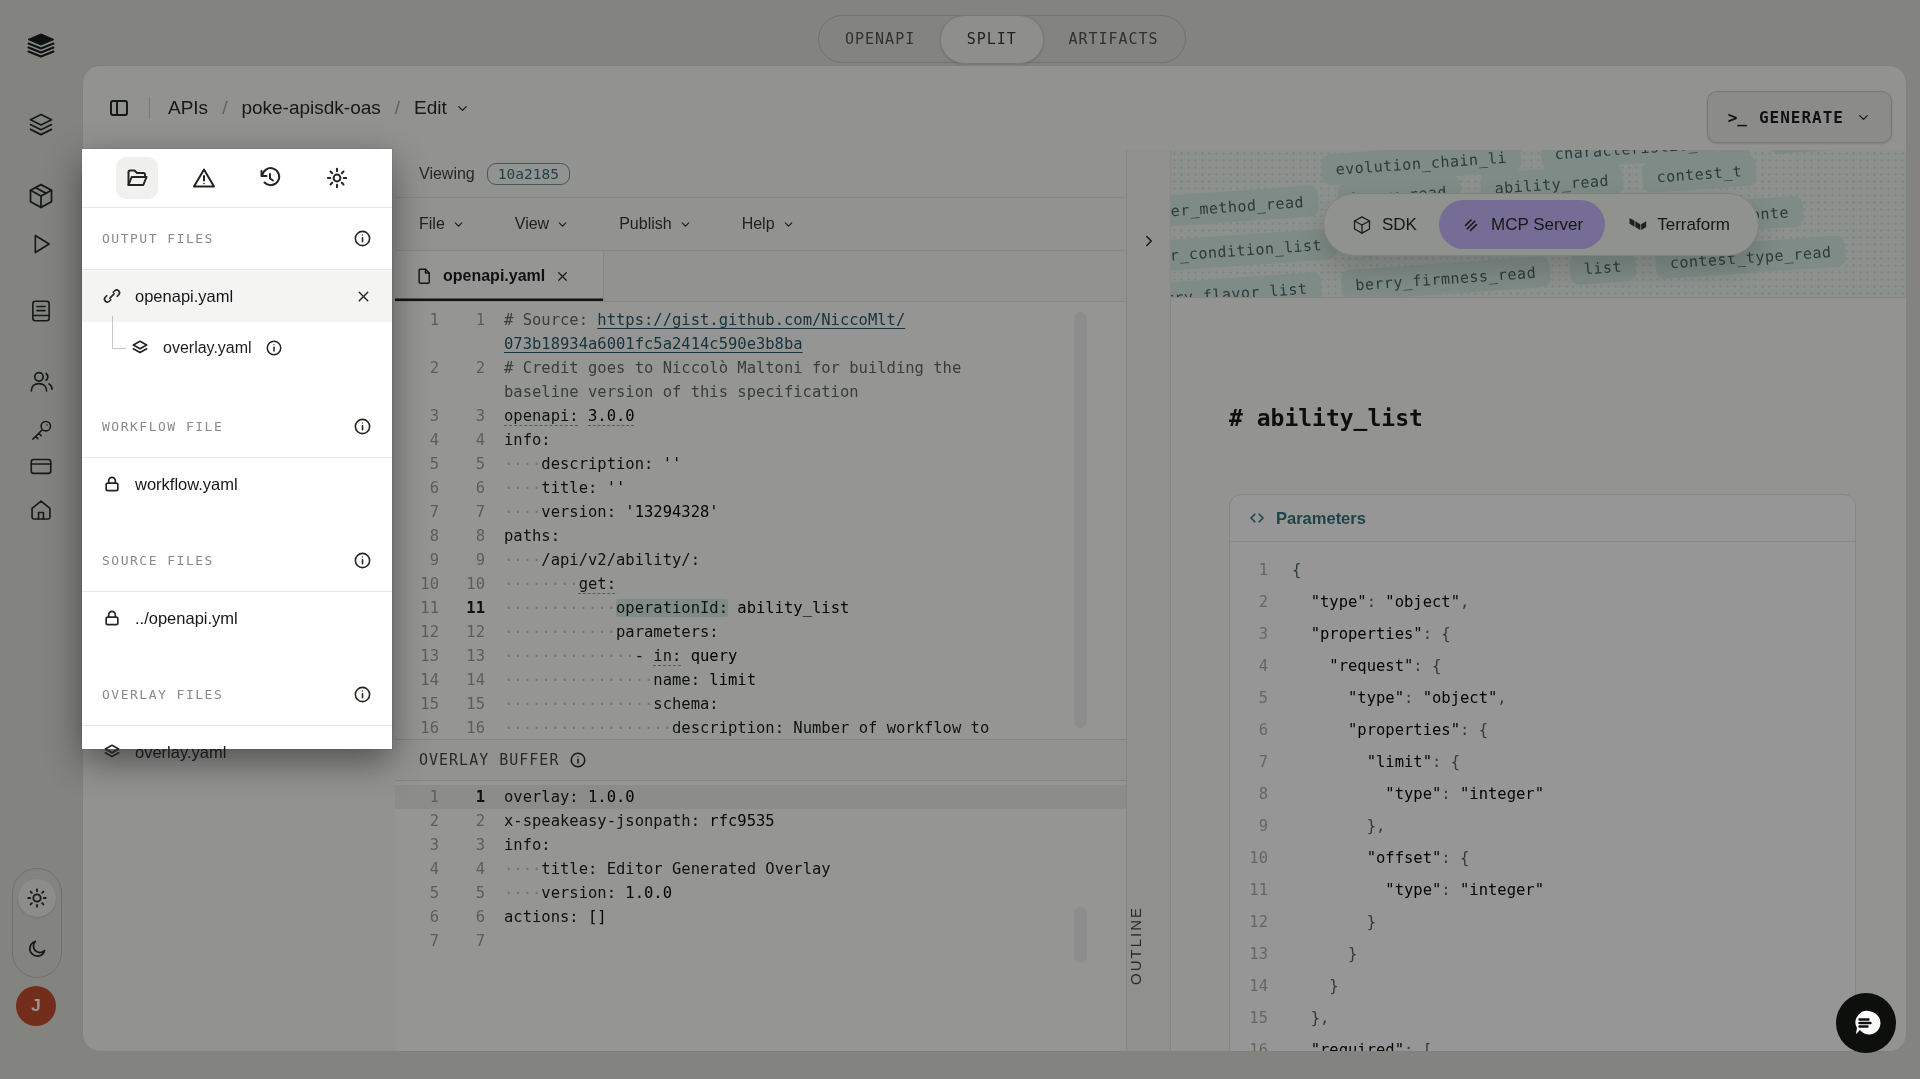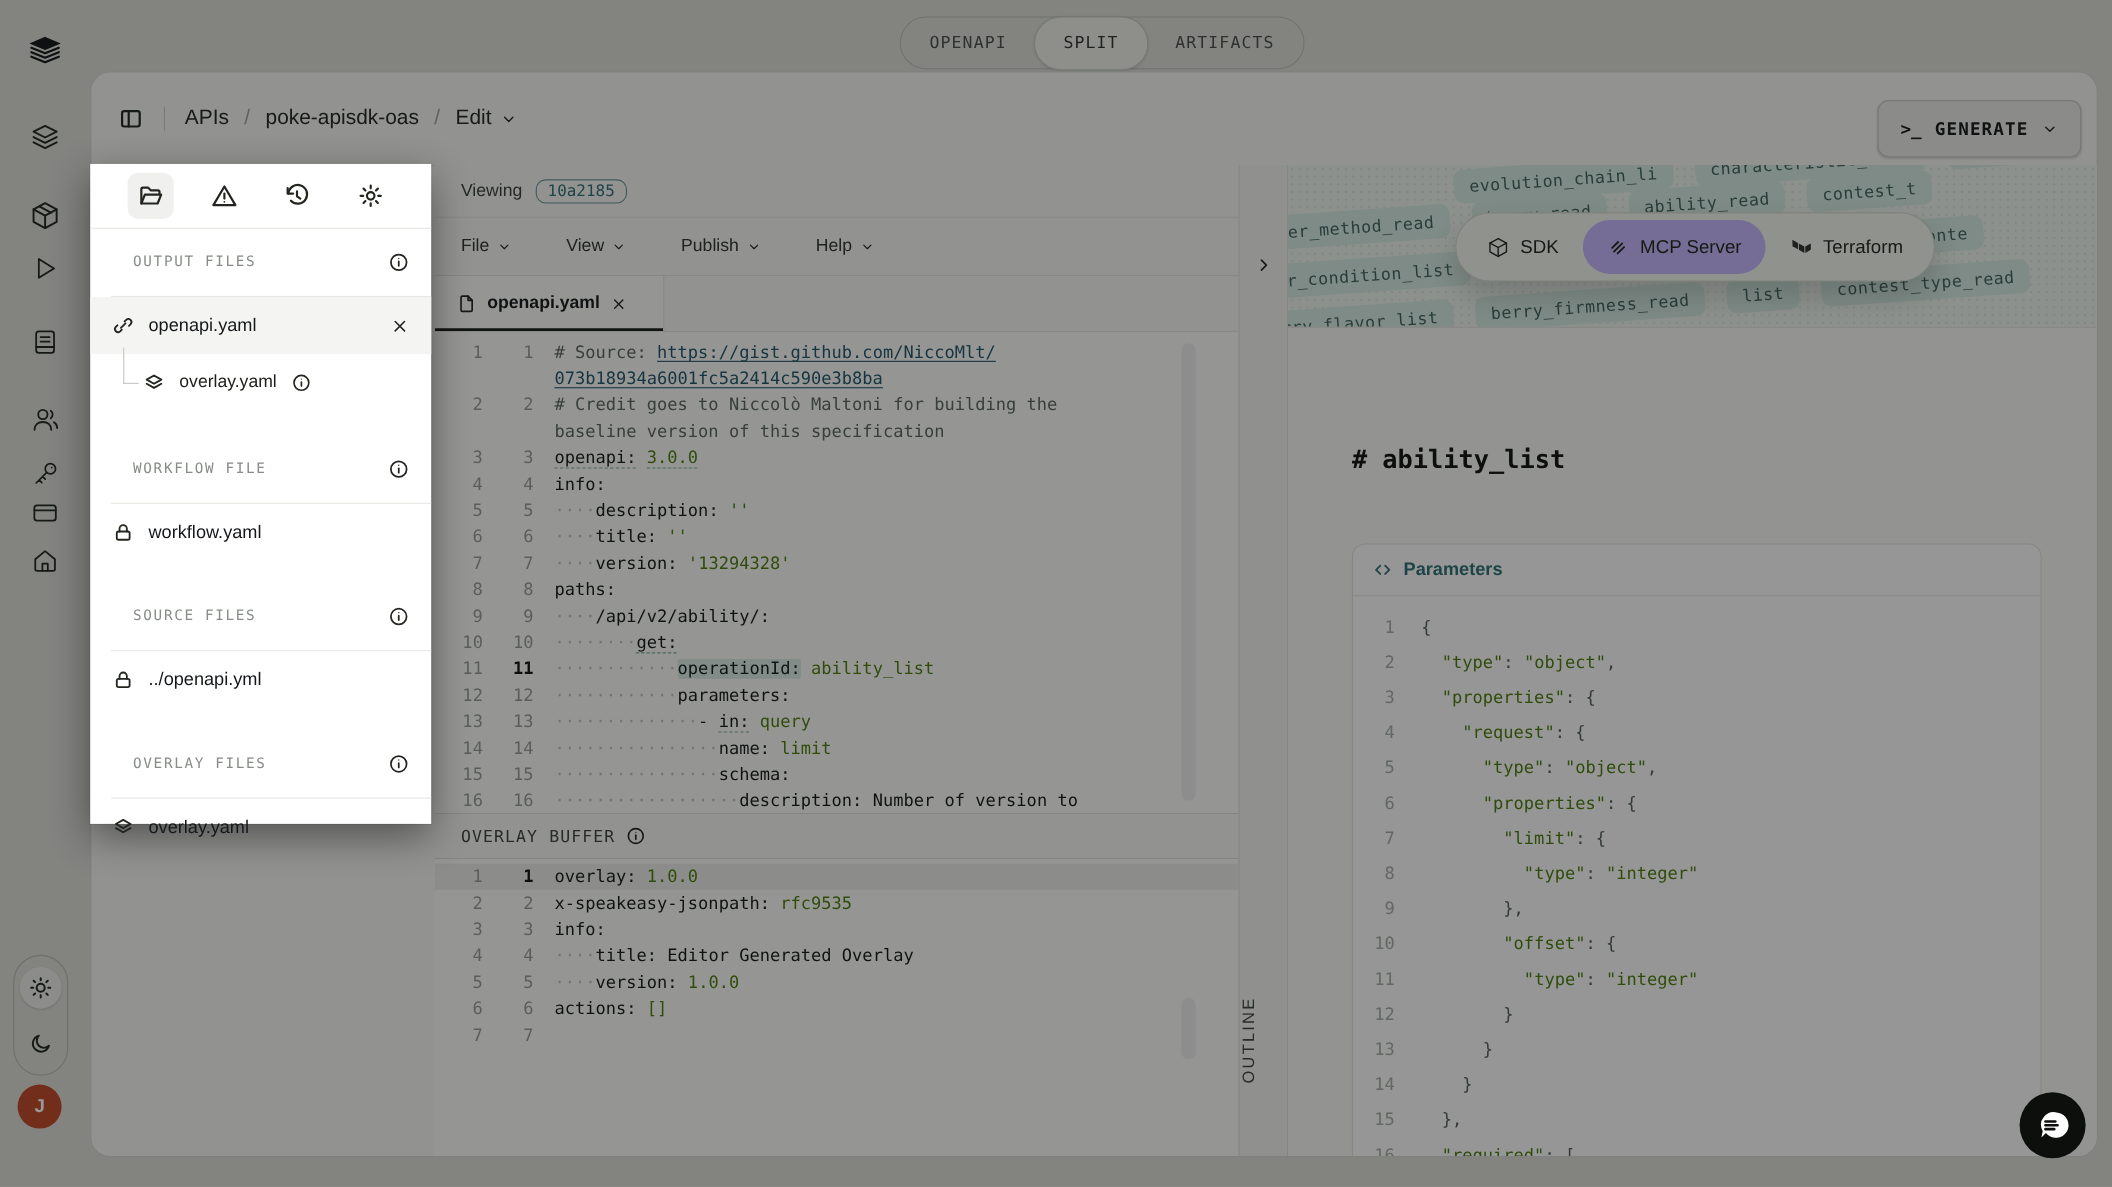--- a/index.html
+++ b/index.html
@@ -58,21 +58,21 @@
     gap:10px;padding-left:24px;font-size:15px;letter-spacing:1px;color:#3f443e;background:#f6f6f4;}
   .buf-area{position:relative;height:277px;background:#fcfcfa;overflow:hidden;padding-top:4px;box-sizing:border-box;}
   .cl{display:flex;line-height:24px;font-size:15.5px;font-family:"DejaVu Sans Mono",monospace;}
   .cl.al{background:#ececea;}
   .g{flex:none;width:44px;text-align:right;color:#979c97;}
   .g2{width:46px;}
   .g.gb{color:#101310;font-weight:bold;}
   .lc{flex:none;margin-left:19px;width:560px;white-space:pre-wrap;word-break:break-word;color:#15191a;}
   .cm{color:#5c655f;}
   .k{color:#15191a;} .t{color:#15191a;}
-  .v{color:#4d7c0f;}
+  .v{color:#000000;}
   .p{color:#566058;}
   .ws{color:rgba(21,25,26,.26);}
   .link{color:#23556b;text-decoration:underline;text-underline-offset:3px;}
   .dash{text-decoration:underline dashed;text-decoration-color:#7aa6a2;text-decoration-thickness:1px;text-underline-offset:4px;}
   .hl{background:#d9e9e6;border-radius:2px;}
   .sb-track{position:absolute;right:39px;width:13px;border-radius:7px;background:#ecedec;}
 
   
   .outline{position:absolute;left:1043px;top:84px;width:45px;bottom:0;background:#f3f3f0;
     border-left:1px solid #e2e2de;border-right:1px solid #e2e2de;box-sizing:border-box;}
@@ -104,21 +104,21 @@
   .jg{flex:none;width:38px;text-align:right;color:#a5aca7;}
   .jc{margin-left:24px;white-space:pre;}
 
   
   .side-panel{position:absolute;left:82px;top:149px;width:310px;height:600px;background:#ffffff;z-index:50;
     box-shadow:0 12px 34px rgba(0,0,0,.45),0 0 0 1px rgba(0,0,0,.05);box-sizing:border-box;}
   .sp-icons{height:58px;display:flex;align-items:center;justify-content:space-around;padding:0 22px;border-bottom:1px solid #e7e7e3;}
   .sp-icon{width:42px;height:42px;border-radius:10px;display:flex;align-items:center;justify-content:center;cursor:pointer;}
   .sp-icon.on{background:#f0f0ee;}
   .sp-sec{height:62px;display:flex;align-items:center;justify-content:space-between;
-    padding:0 20px;border-bottom:1px solid #e7e7e3;box-sizing:border-box;margin-left:19px;}
+    padding:0 20px;border-bottom:1px solid #e7e7e3;box-sizing:border-box;}
   .sp-sec .slbl{font-family:"DejaVu Sans Mono",monospace;font-size:13px;letter-spacing:1.5px;color:#878c87;}
   .sp-row{height:52px;display:flex;align-items:center;gap:13px;padding:0 20px;box-sizing:border-box;cursor:pointer;}
   .sp-row.sel{background:#f4f4f2;}
   .sp-row .fname{font-size:16.5px;color:#15181a;flex:1;}
   .sp-gap{height:22px;}
   .sp-child{position:relative;height:52px;display:flex;align-items:center;gap:13px;padding-left:48px;box-sizing:border-box;cursor:pointer;}
   .tree-line{position:absolute;left:30px;top:-6px;width:13px;height:32px;border-left:1.5px solid #c6c6c1;border-bottom:1.5px solid #c6c6c1;}
 
   
   .chat{position:absolute;left:1836px;top:993px;width:60px;height:60px;border-radius:50%;background:#0d0f0d;
@@ -360,21 +360,21 @@
             <div class="lc"><span class="ws">················</span><span class="k">name:</span><span class="t"> </span><span class="v">limit</span></div>
           </div>
           <div class="cl">
             <div class="g">15</div>
             <div class="g g2">15</div>
             <div class="lc"><span class="ws">················</span><span class="k">schema:</span></div>
           </div>
           <div class="cl">
             <div class="g">16</div>
             <div class="g g2">16</div>
-            <div class="lc"><span class="ws">··················</span><span class="k">description:</span><span class="t"> </span><span class="t">Number of version to </span></div>
+            <div class="lc"><span class="ws">··················</span><span class="k">description:</span><span class="t"> </span><span class="t">Number of workflow to </span></div>
           </div>
         </div>
       <div class="buf-header mono">
         <span>OVERLAY BUFFER</span>
         <svg class="ic" width="18" height="18" viewBox="0 0 24 24">
           <circle cx="12" cy="12" r="9"></circle>
             <path d="M12 11 v5"></path>
             <circle cx="12" cy="7.5" r="0.8" fill="#22261f" stroke="none"></circle>
         </svg>
       </div>

